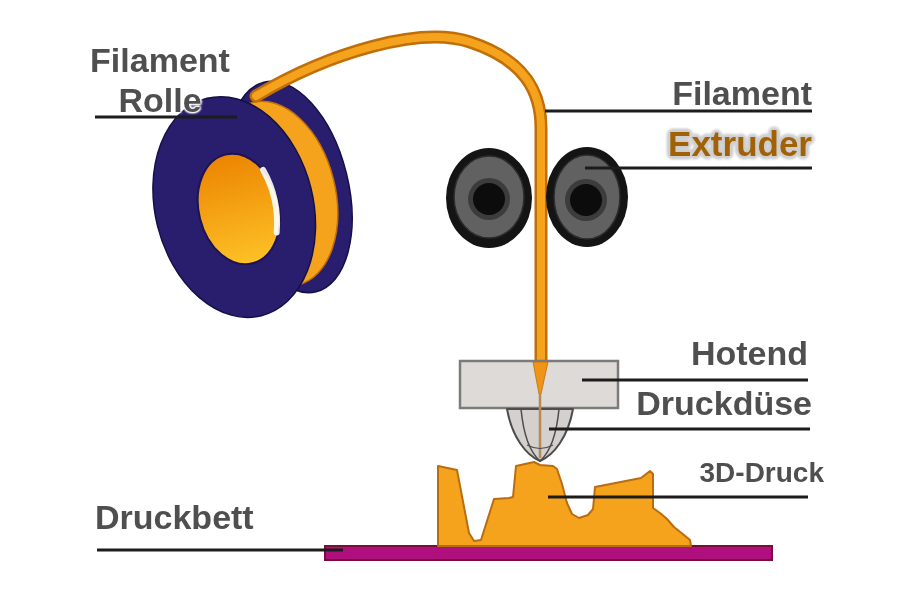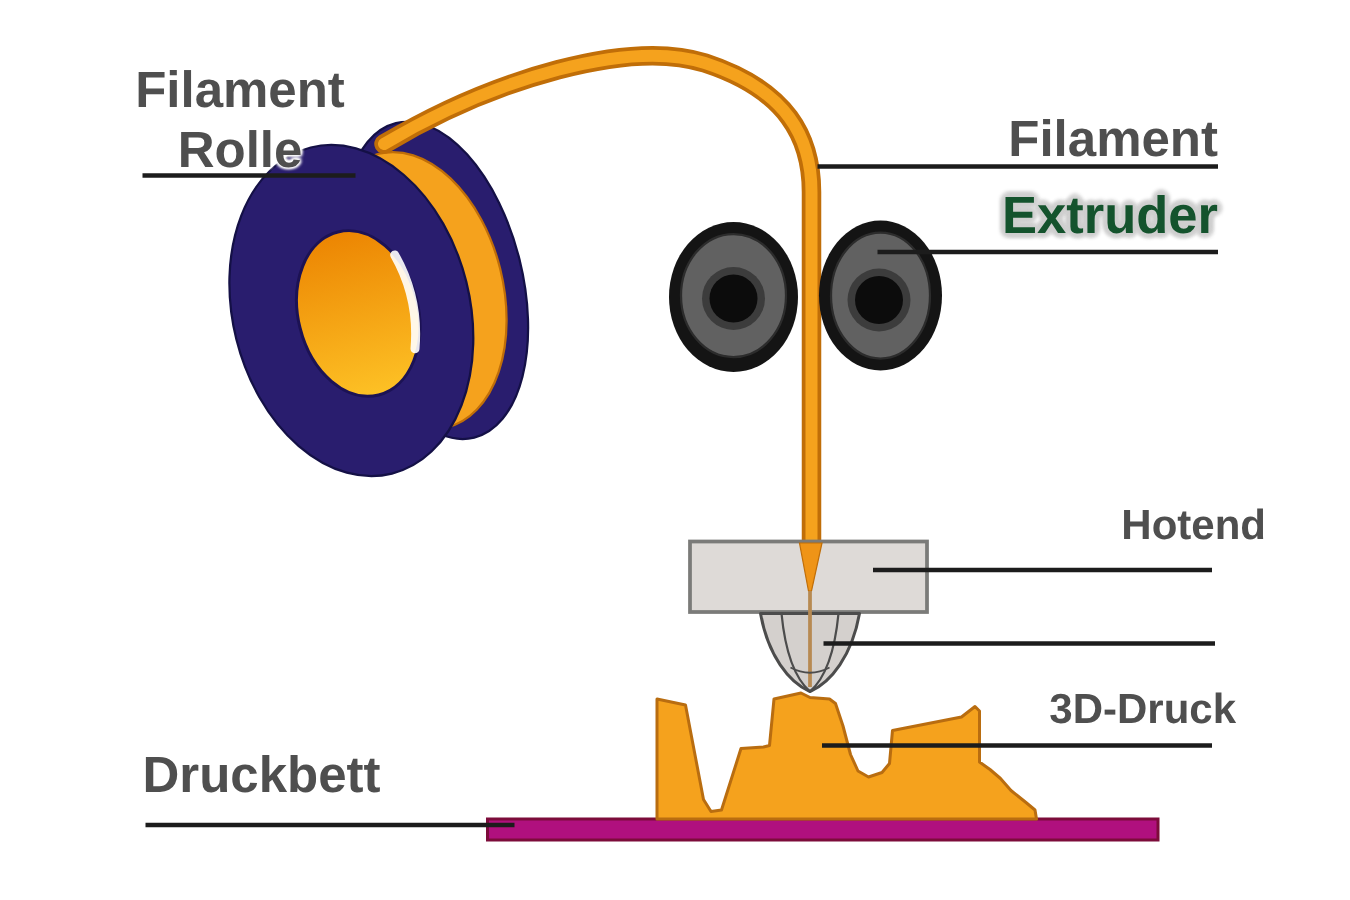--- a/index.html
+++ b/index.html
@@ -6,25 +6,25 @@
   #stage{position:relative;width:900px;height:600px;background:#ffffff;overflow:hidden;
          font-family:Liberation Sans, sans-serif;}
   #art{position:absolute;left:0;top:0;}
   .lbl{position:absolute;font-weight:bold;color:#4f4f4f;white-space:nowrap;
        text-shadow:0 0 2px #fff,0 0 3px #fff,1px 1px 2px #fff,-1px -1px 2px #fff,
                    1px -1px 2px #fff,-1px 1px 2px #fff;}
   .lbl-right{text-align:right;}
   .lbl-center{text-align:center;}
   #label-spool{left:85px;top:40px;width:150px;font-size:34px;line-height:40px;}
   #label-filament{left:600px;top:74px;width:212px;font-size:34px;}
-  #label-extruder{left:600px;top:124px;width:212px;font-size:35px;color:#14532d;
+  #label-extruder{left:600px;top:124px;width:212px;font-size:35px;color:#a16207;
     text-shadow:0 0 2px #cfcfcf,0 0 4px #cfcfcf,2px 2px 3px #cfcfcf,-2px 2px 3px #cfcfcf,
                 2px -2px 3px #cfcfcf,-2px -2px 3px #cfcfcf,0 3px 3px #cfcfcf,0 -3px 3px #cfcfcf,
                 3px 0 3px #cfcfcf,-3px 0 3px #cfcfcf;}
-  #label-hotend{left:636px;top:334px;width:208px;font-size:28px;}
+  #label-hotend{left:600px;top:334px;width:208px;font-size:34px;}
   #label-druckduese{left:600px;top:384px;width:212px;font-size:34px;}
   #label-3ddruck{left:616px;top:457px;width:208px;font-size:28px;}
   #label-druckbett{left:95px;top:498px;width:220px;font-size:34px;}
 </style>
 </head>
 <body>
 
 <div id="stage">
 
   <svg id="art" width="900" height="600" viewBox="0 0 900 600">
@@ -94,15 +94,16 @@
     </g>
   </svg>
 
   <div class="lbl lbl-center" id="label-spool">
     <div>Filament</div>
     <div>Rolle</div>
   </div>
   <div class="lbl lbl-right" id="label-filament">Filament</div>
   <div class="lbl lbl-right" id="label-extruder">Extruder</div>
   <div class="lbl lbl-right" id="label-hotend">Hotend</div>
+  <div class="lbl lbl-right" id="label-druckduese">Druckdüse</div>
   <div class="lbl lbl-right" id="label-3ddruck">3D-Druck</div>
   <div class="lbl" id="label-druckbett">Druckbett</div>
 </div>
 
 </body></html>

